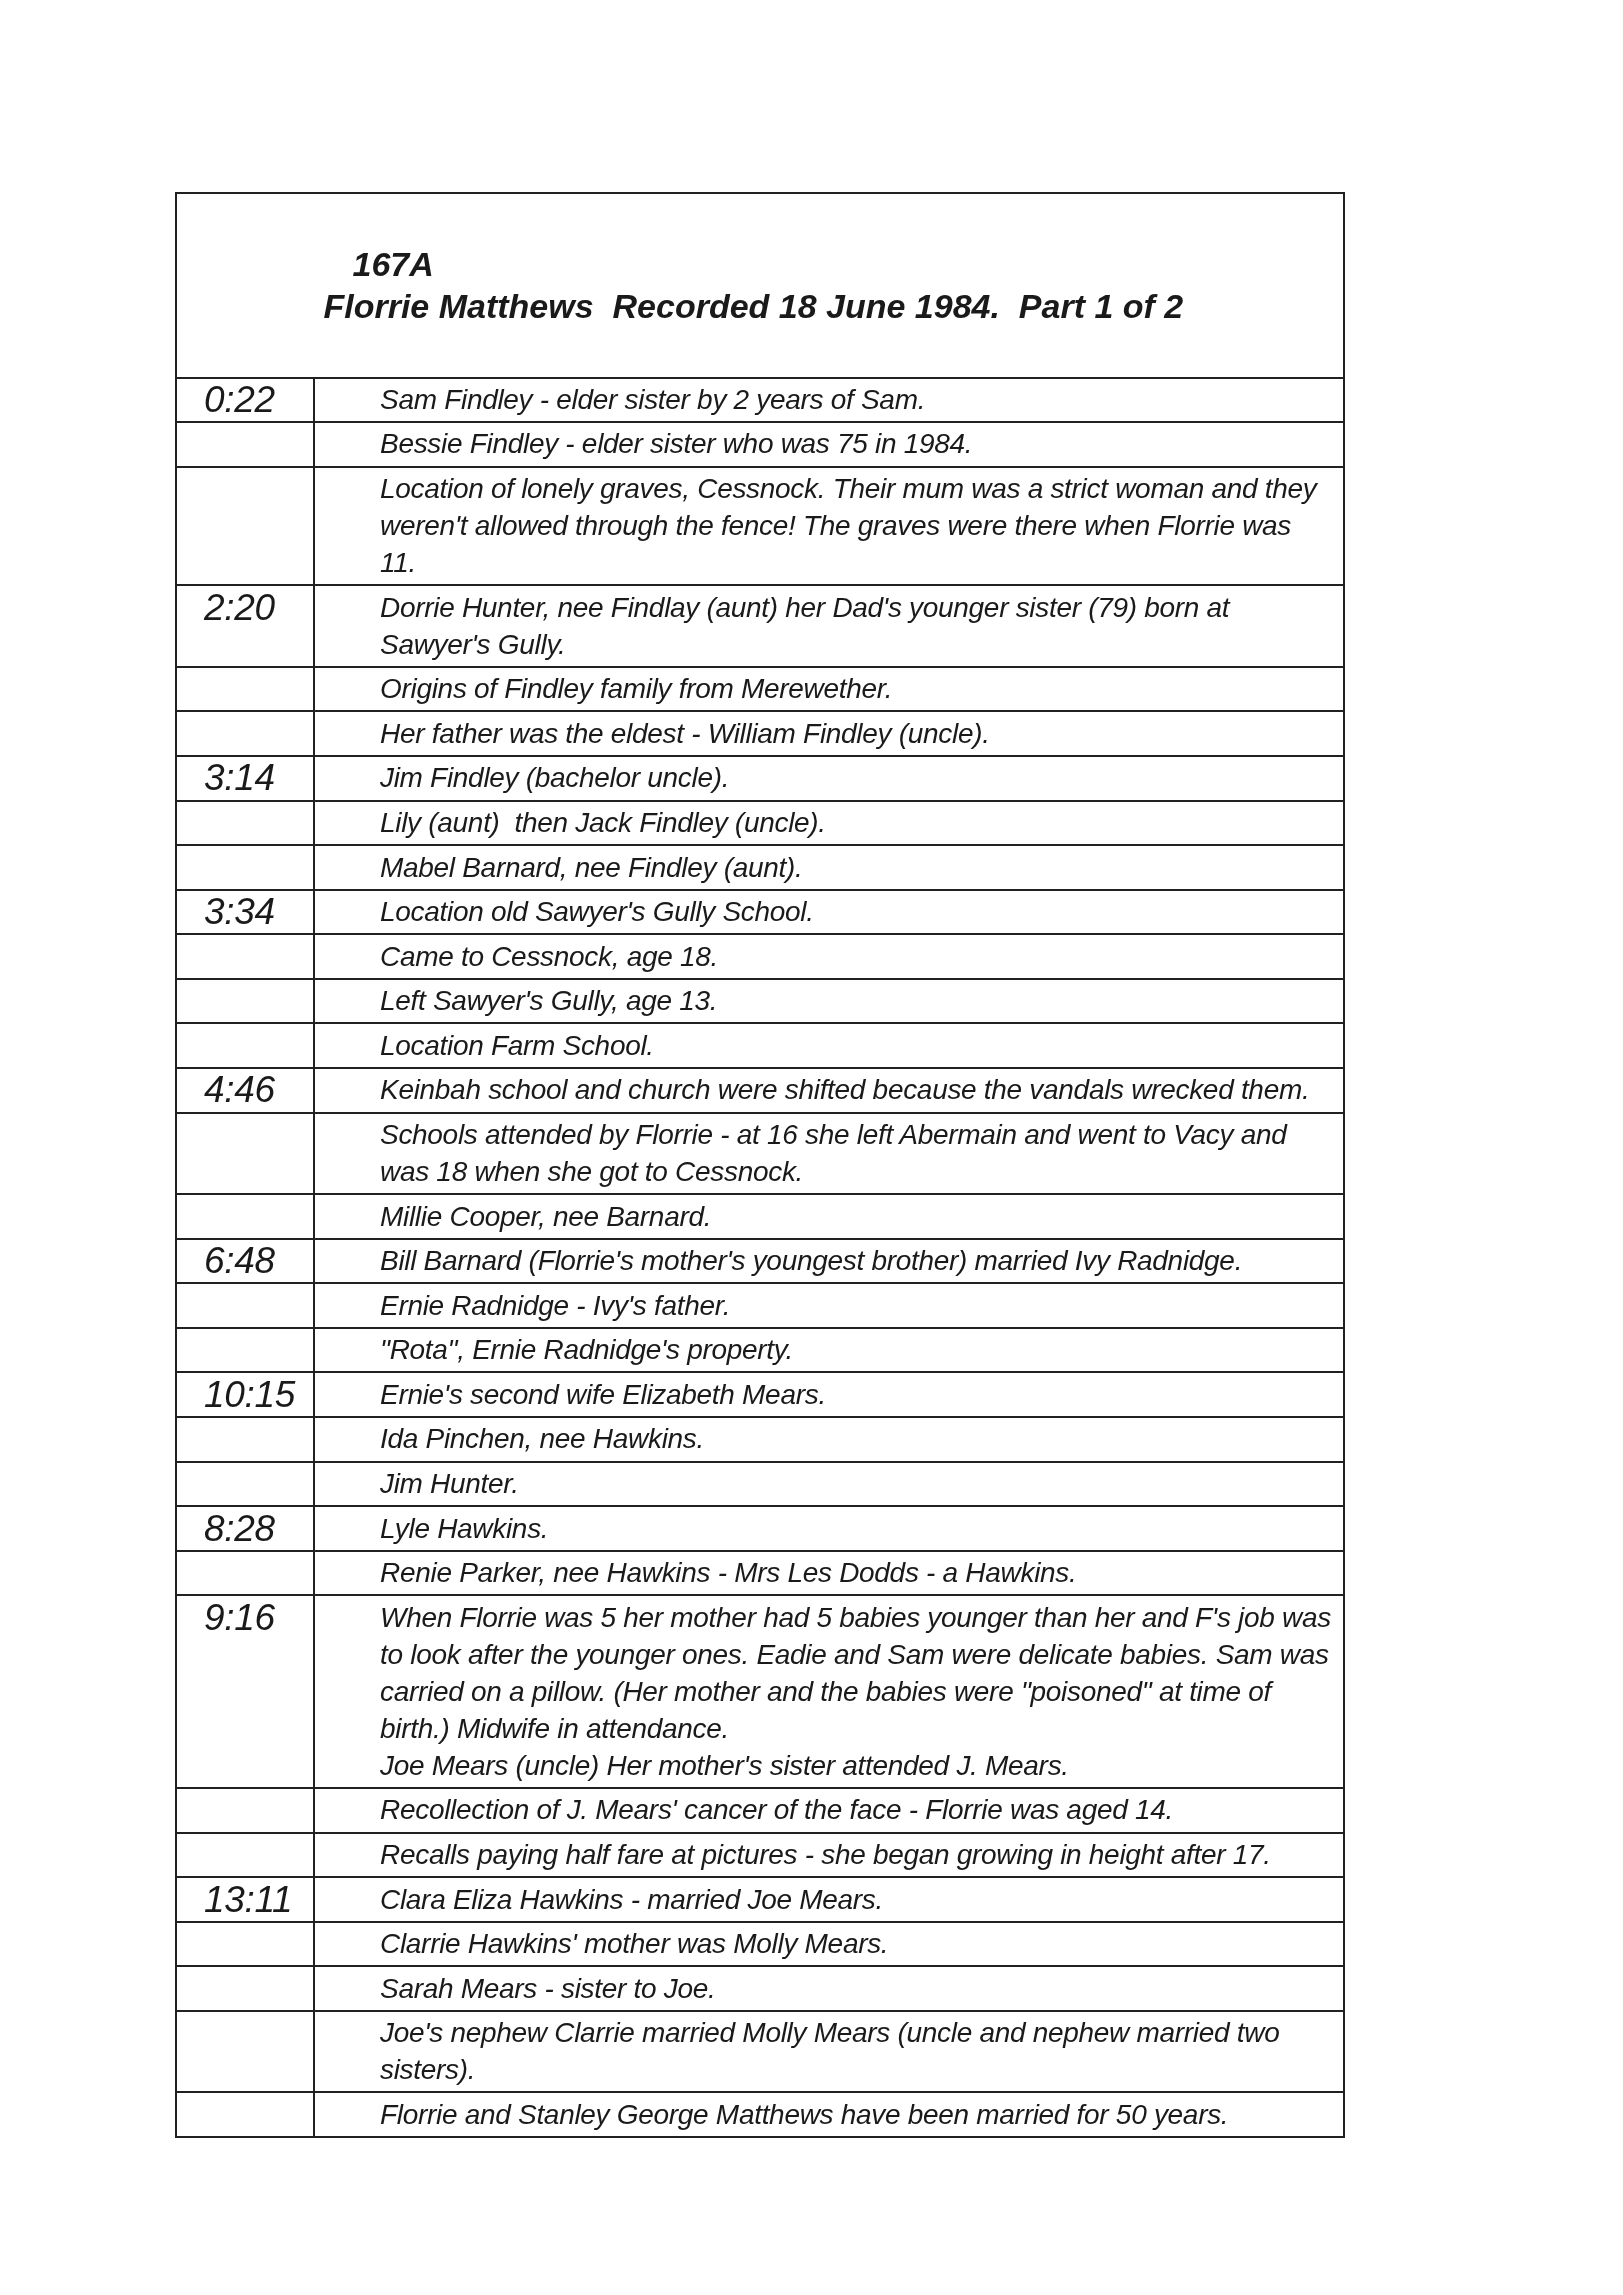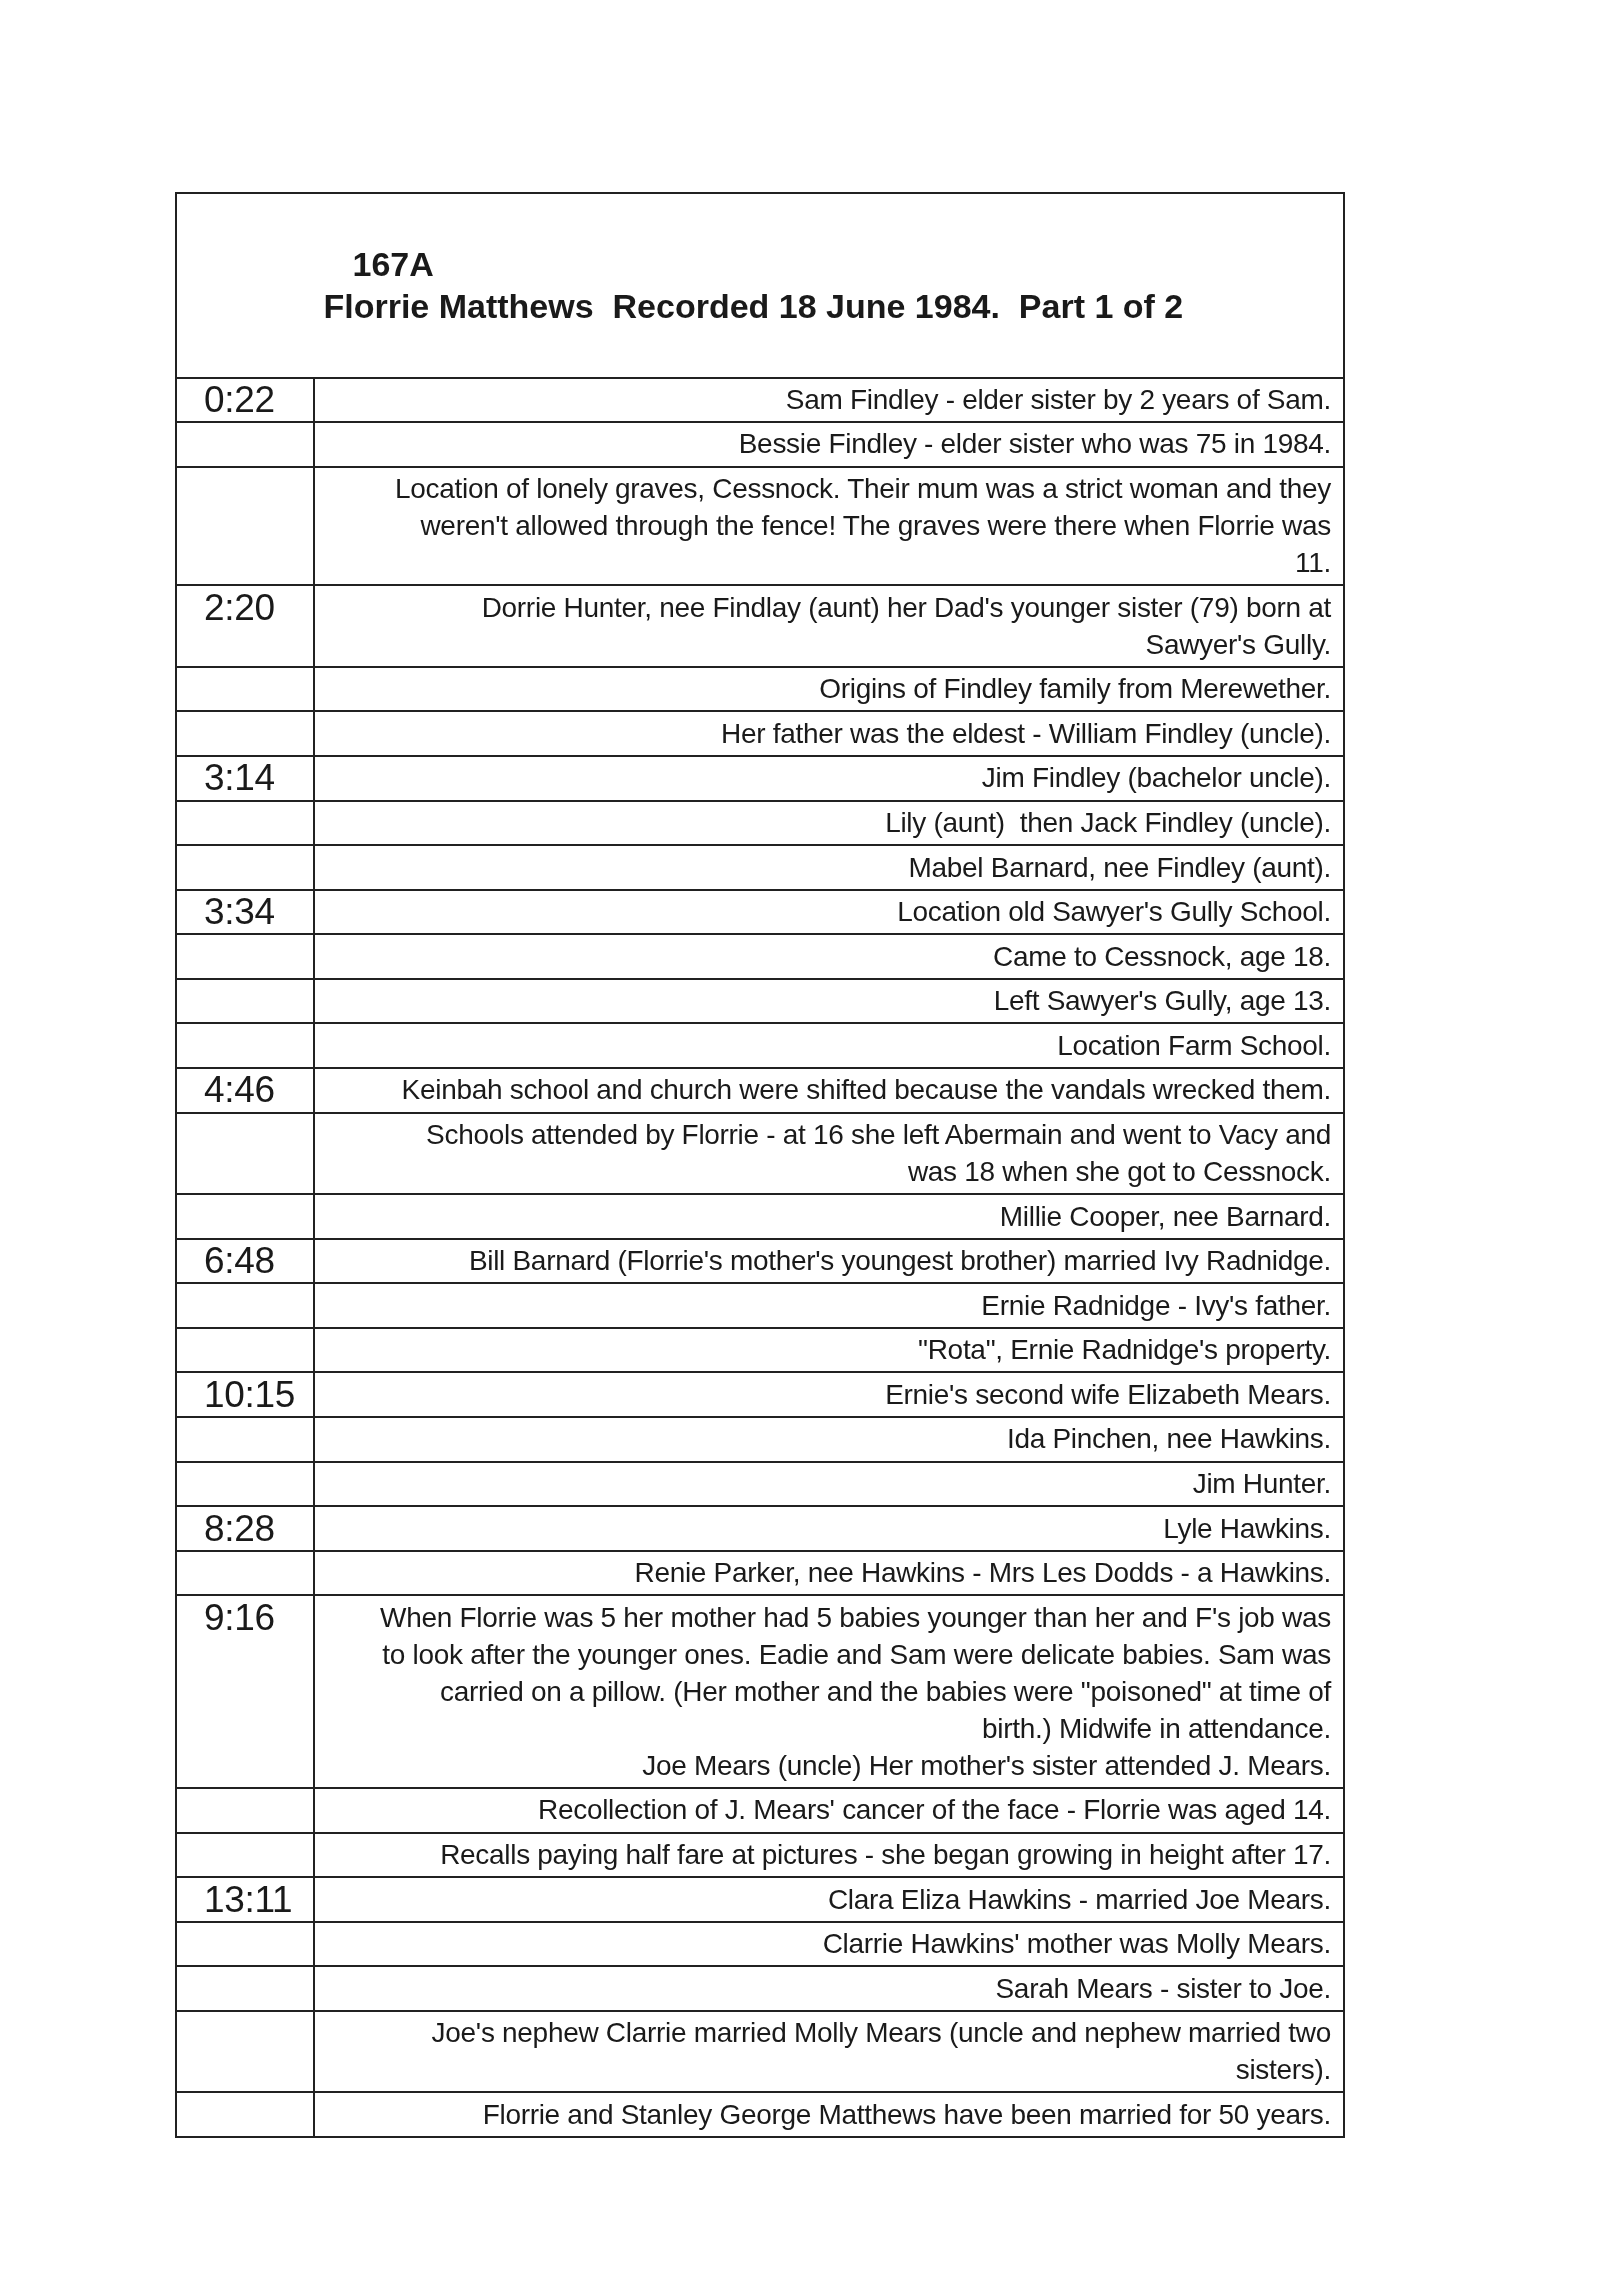--- a/index.html
+++ b/index.html
@@ -13,20 +13,21 @@
     font-family: "Liberation Sans", "DejaVu Sans", sans-serif;
     color: #1a1a1a;
     position: relative;
   }
   .page {
     position: relative;
     width: 1433px;
     height: 2295px;
     background: #ffffff;
     overflow: hidden;
+    font-style: italic;
   }
   table.index-table {
     position: absolute;
     left: 175px;
     top: 192px;
     width: 1168px;
     border-collapse: collapse;
     table-layout: fixed;
   }
   table.index-table td {
@@ -57,21 +58,20 @@
   }
   .desc-cell {
     font-size: 28px;
     line-height: 37px;
     letter-spacing: -0.3px;
     padding: 2.4px 12px 3.2px 65px;
   }
   .desc-cell p {
     margin: 0;
     white-space: pre-wrap;
-    text-align: right;
   }
 </style>
 </head>
 <body>
 
 <div class="page">
   <table class="index-table">
     <colgroup>
       <col style="width:138px">
       <col style="width:1030px">

